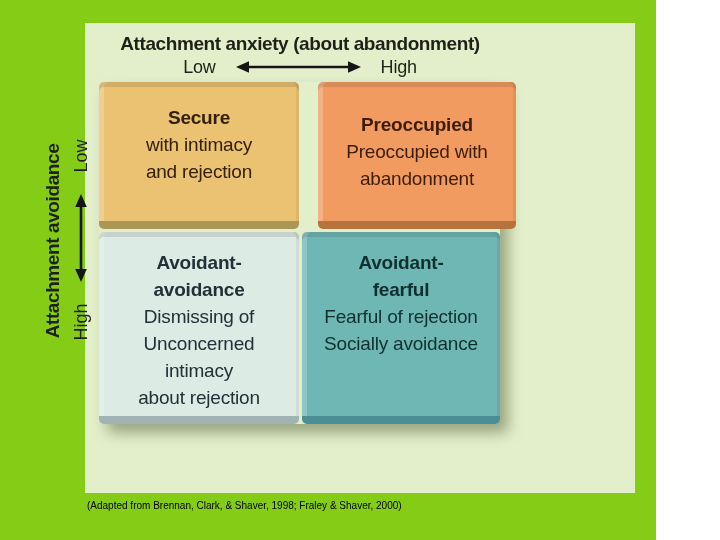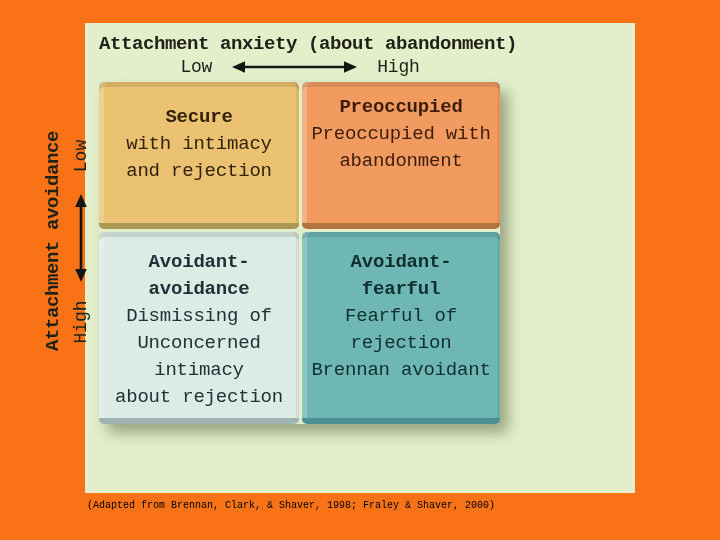--- a/index.html
+++ b/index.html
@@ -1,18 +1,18 @@
 <!DOCTYPE html>
 <html><head>
 <meta charset="utf-8">
 <style>
   html,body{margin:0;padding:0;background:#ffffff;}
   .stage{
-    position:relative;width:720px;height:540px;background:#f97316;overflow:hidden;
-    font-family:Liberation Mono, monospace;
+    position:relative;width:656px;height:540px;background:#84cc16;overflow:hidden;
+    font-family:Liberation Sans, sans-serif;
   }
   .panel{
     position:absolute;left:85px;top:23px;width:550px;height:470px;
     background:#e3eecb;
   }
   .fig-title{
     position:absolute;left:99px;top:33px;width:402px;
     text-align:center;font-size:19px;font-weight:bold;color:#1e2117;
     letter-spacing:-0.4px;white-space:nowrap;
   }
@@ -28,27 +28,27 @@
   .left-axis-title{left:53px;top:241px;font-size:19px;font-weight:bold;letter-spacing:-0.4px;}
   .left-low {left:81px;top:156px;font-size:18px;}
   .left-high{left:81px;top:322px;font-size:18px;}
   .v-arrow{position:absolute;left:74px;top:194px;}
   .grid-shadow{
     position:absolute;left:99px;top:82px;width:401px;height:342px;
     box-shadow:8px 9px 14px rgba(95,105,70,0.55);border-radius:6px;
   }
   .tile{
     position:absolute;border-radius:5px;z-index:1;
-    border-bottom:6px solid #6d28d9;box-sizing:border-box;
+    border-bottom:8px solid #6d28d9;box-sizing:border-box;
     box-shadow:inset 0 5px 0 rgba(0,0,0,0.10), inset 5px 0 0 rgba(255,255,255,0.22), inset -3px 0 0 rgba(0,0,0,0.06);
     text-align:center;letter-spacing:-0.2px;
     font-size:19px;line-height:27px;
   }
   .tile-tl{left:99px; top:82px; width:200px;height:147px;padding-top:22px;}
-  .tile-tr{left:302px;top:82px; width:198px;height:147px;padding-top:12px;}
+  .tile-tr{left:318px;top:82px; width:198px;height:147px;padding-top:29px;}
   .tile-bl{left:99px; top:232px;width:200px;height:192px;padding-top:17px;}
   .tile-br{left:302px;top:232px;width:198px;height:192px;padding-top:17px;}
   .q-title{font-weight:bold;}
   .q-title span{display:block;}
   .q-title span:empty{display:none;}
   .q-line{display:block;}
   .caption{
     position:absolute;left:87px;top:500px;font-size:10px;color:#000000;
     letter-spacing:0;white-space:nowrap;
   }
@@ -111,17 +111,17 @@
     <span class="q-line">intimacy</span>
     <span class="q-line">about rejection</span>
   </div>
 
   <div class="tile tile-br" style="background: rgb(111, 183, 181); border-bottom-color: rgb(77, 141, 149); color: rgb(16, 48, 47);">
     <div class="q-title">
       <span>Avoidant-</span>
       <span>fearful</span>
     </div>
     <span class="q-line">Fearful of rejection</span>
-    <span class="q-line">Brennan avoidant</span>
+    <span class="q-line">Socially avoidance</span>
   </div>
 
   <div class="caption">(Adapted from Brennan, Clark, &amp; Shaver, 1998; Fraley &amp; Shaver, 2000)</div>
 </div>
 
 </body></html>

